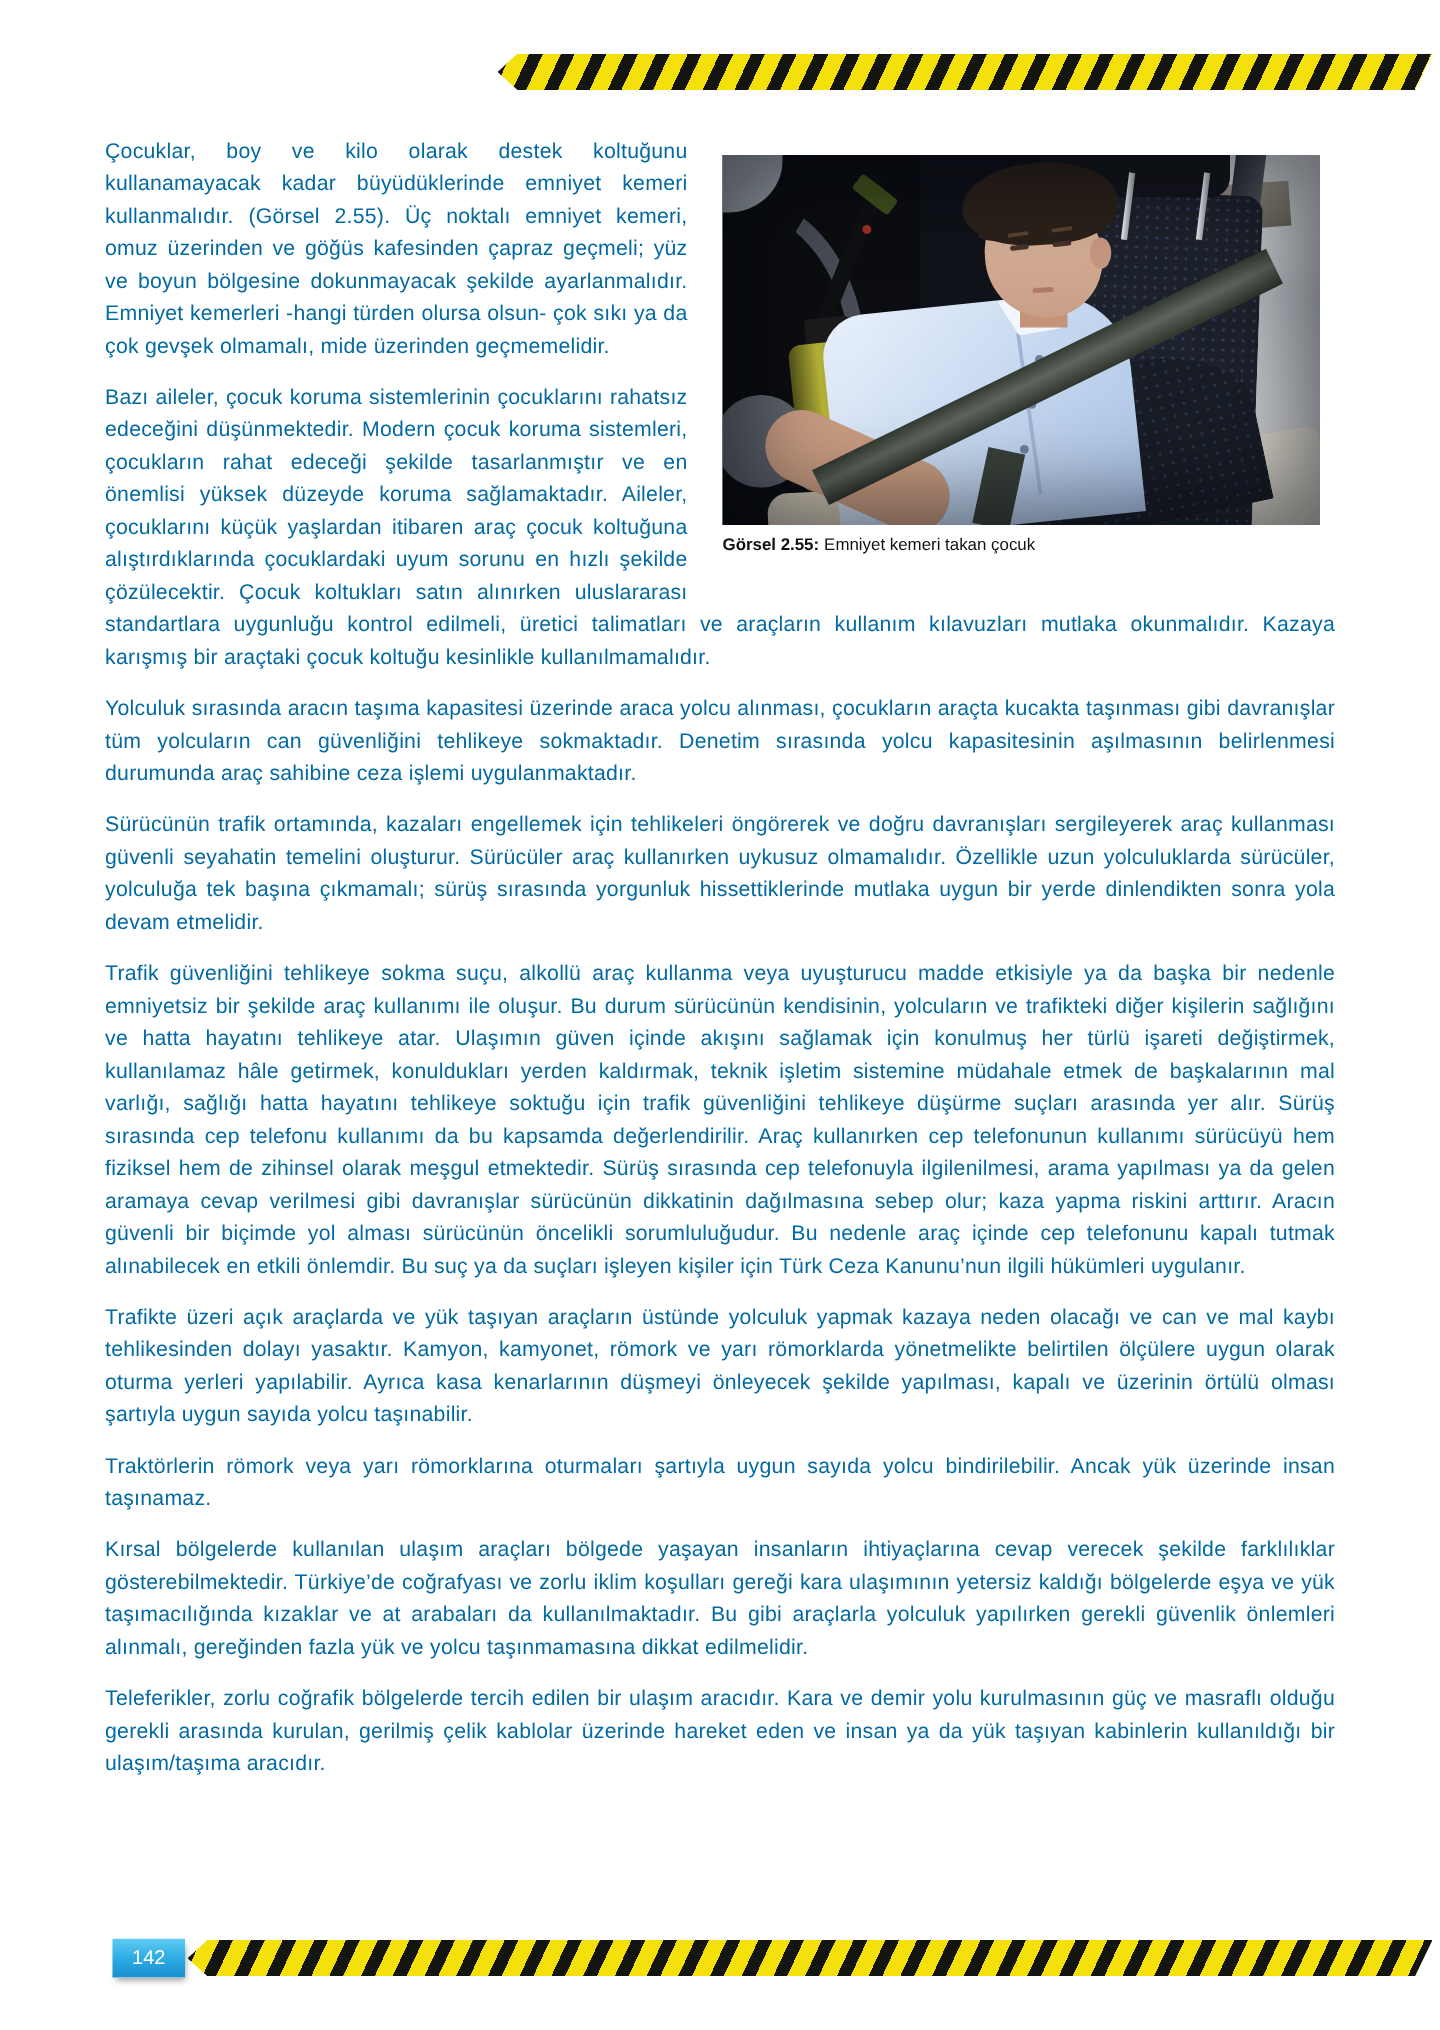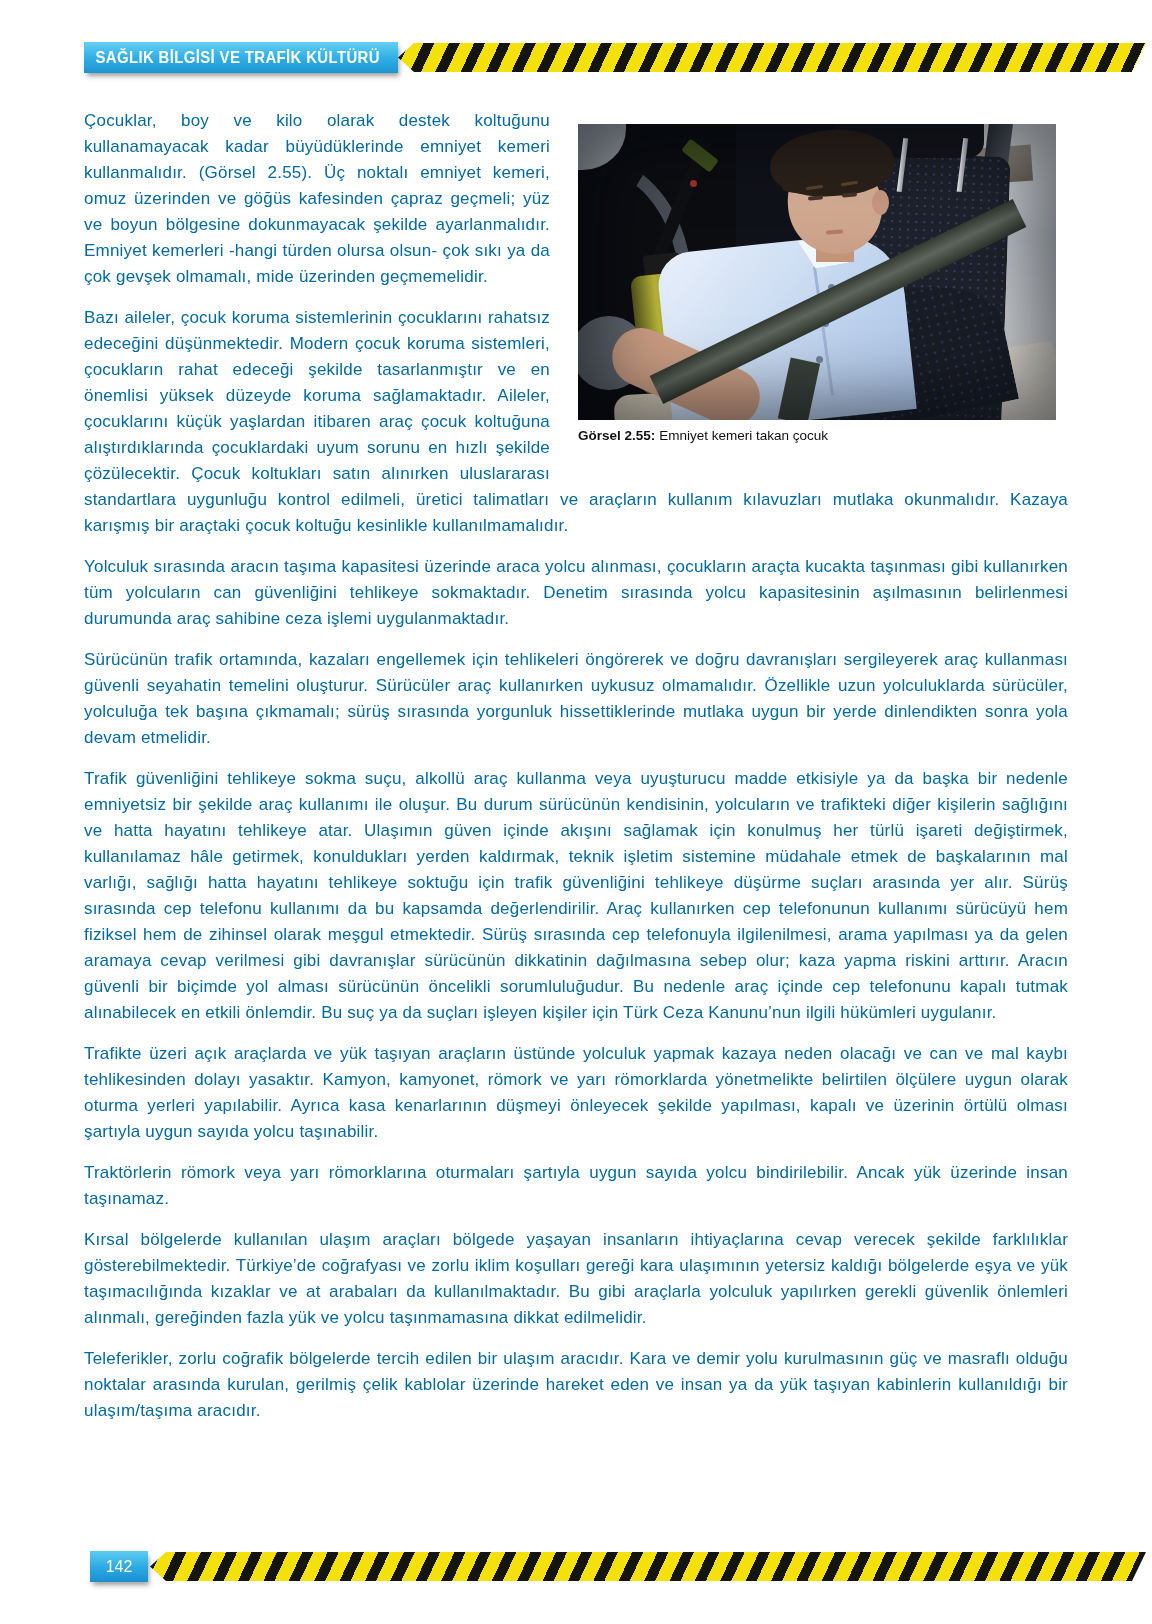--- a/index.html
+++ b/index.html
@@ -97,23 +97,20 @@
            background:linear-gradient(180deg,#333a32 0%,#5d655c 45%,#2e352d 100%);}
   .ph-belt2{left:206px;top:236px;width:30px;height:62px;background:#39403a;transform:rotate(12deg);}
   .ph-vignette{left:0;top:0;width:478px;height:296px;
            box-shadow:inset 0 0 70px 18px rgba(2,4,10,.55);}
 </style>
 </head>
 <body>
 
 <div class="page">
 
-  <div class="ribbon">
-    <span class="ribbon-text">SAĞLIK BİLGİSİ VE TRAFİK KÜLTÜRÜ</span>
-  </div>
   <div class="tape hdr"></div>
 
   <div class="content">
 
     <figure class="photo-fig">
       <div class="photo">
         <div class="ph-window"></div>
         <div class="ph-shelf"></div>
         <div class="ph-beige"></div>
         <div class="ph-pillar"></div>
@@ -153,27 +150,27 @@
         <div class="ph-belt2"></div>
         <div class="ph-vignette"></div>
       </div>
       <figcaption class="caption">
         <b>Görsel 2.55:</b><span class="cap-text">Emniyet kemeri takan çocuk</span>
       </figcaption>
     </figure>
 
     <p>Çocuklar, boy ve kilo olarak destek koltuğunu kullanamayacak kadar büyüdüklerinde emniyet kemeri kullanmalıdır. (Görsel 2.55). Üç noktalı emniyet kemeri, omuz üzerinden ve göğüs kafesinden çapraz geçmeli; yüz ve boyun bölgesine dokunmayacak şekilde ayarlanmalıdır. Emniyet kemerleri -hangi türden olursa olsun- çok sıkı ya da çok gevşek olmamalı, mide üzerinden geçmemelidir.</p>
     <p>Bazı aileler, çocuk koruma sistemlerinin çocuklarını rahatsız edeceğini düşünmektedir. Modern çocuk koruma sistemleri, çocukların rahat edeceği şekilde tasarlanmıştır ve en önemlisi yüksek düzeyde koruma sağlamaktadır. Aileler, çocuklarını küçük yaşlardan itibaren araç çocuk koltuğuna alıştırdıklarında çocuklardaki uyum sorunu en hızlı şekilde çözülecektir. Çocuk koltukları satın alınırken uluslararası standartlara uygunluğu kontrol edilmeli, üretici talimatları ve araçların kullanım kılavuzları mutlaka okunmalıdır. Kazaya karışmış bir araçtaki çocuk koltuğu kesinlikle kullanılmamalıdır.</p>
-    <p>Yolculuk sırasında aracın taşıma kapasitesi üzerinde araca yolcu alınması, çocukların araçta kucakta taşınması gibi kullanırken tüm yolcuların can güvenliğini tehlikeye sokmaktadır. Denetim sırasında yolcu kapasitesinin aşılmasının belirlenmesi durumunda araç sahibine ceza işlemi uygulanmaktadır.</p>
+    <p>Yolculuk sırasında aracın taşıma kapasitesi üzerinde araca yolcu alınması, çocukların araçta kucakta taşınması gibi davranışlar tüm yolcuların can güvenliğini tehlikeye sokmaktadır. Denetim sırasında yolcu kapasitesinin aşılmasının belirlenmesi durumunda araç sahibine ceza işlemi uygulanmaktadır.</p>
     <p>Sürücünün trafik ortamında, kazaları engellemek için tehlikeleri öngörerek ve doğru davranışları sergileyerek araç kullanması güvenli seyahatin temelini oluşturur. Sürücüler araç kullanırken uykusuz olmamalıdır. Özellikle uzun yolculuklarda sürücüler, yolculuğa tek başına çıkmamalı; sürüş sırasında yorgunluk hissettiklerinde mutlaka uygun bir yerde dinlendikten sonra yola devam etmelidir.</p>
     <p>Trafik güvenliğini tehlikeye sokma suçu, alkollü araç kullanma veya uyuşturucu madde etkisiyle ya da başka bir nedenle emniyetsiz bir şekilde araç kullanımı ile oluşur. Bu durum sürücünün kendisinin, yolcuların ve trafikteki diğer kişilerin sağlığını ve hatta hayatını tehlikeye atar. Ulaşımın güven içinde akışını sağlamak için konulmuş her türlü işareti değiştirmek, kullanılamaz hâle getirmek, konuldukları yerden kaldırmak, teknik işletim sistemine müdahale etmek de başkalarının mal varlığı, sağlığı hatta hayatını tehlikeye soktuğu için trafik güvenliğini tehlikeye düşürme suçları arasında yer alır. Sürüş sırasında cep telefonu kullanımı da bu kapsamda değerlendirilir. Araç kullanırken cep telefonunun kullanımı sürücüyü hem fiziksel hem de zihinsel olarak meşgul etmektedir. Sürüş sırasında cep telefonuyla ilgilenilmesi, arama yapılması ya da gelen aramaya cevap verilmesi gibi davranışlar sürücünün dikkatinin dağılmasına sebep olur; kaza yapma riskini arttırır. Aracın güvenli bir biçimde yol alması sürücünün öncelikli sorumluluğudur. Bu nedenle araç içinde cep telefonunu kapalı tutmak alınabilecek en etkili önlemdir. Bu suç ya da suçları işleyen kişiler için Türk Ceza Kanunu’nun ilgili hükümleri uygulanır.</p>
     <p>Trafikte üzeri açık araçlarda ve yük taşıyan araçların üstünde yolculuk yapmak kazaya neden olacağı ve can ve mal kaybı tehlikesinden dolayı yasaktır. Kamyon, kamyonet, römork ve yarı römorklarda yönetmelikte belirtilen ölçülere uygun olarak oturma yerleri yapılabilir. Ayrıca kasa kenarlarının düşmeyi önleyecek şekilde yapılması, kapalı ve üzerinin örtülü olması şartıyla uygun sayıda yolcu taşınabilir.</p>
     <p>Traktörlerin römork veya yarı römorklarına oturmaları şartıyla uygun sayıda yolcu bindirilebilir. Ancak yük üzerinde insan taşınamaz.</p>
     <p>Kırsal bölgelerde kullanılan ulaşım araçları bölgede yaşayan insanların ihtiyaçlarına cevap verecek şekilde farklılıklar gösterebilmektedir. Türkiye’de coğrafyası ve zorlu iklim koşulları gereği kara ulaşımının yetersiz kaldığı bölgelerde eşya ve yük taşımacılığında kızaklar ve at arabaları da kullanılmaktadır. Bu gibi araçlarla yolculuk yapılırken gerekli güvenlik önlemleri alınmalı, gereğinden fazla yük ve yolcu taşınmamasına dikkat edilmelidir.</p>
-    <p>Teleferikler, zorlu coğrafik bölgelerde tercih edilen bir ulaşım aracıdır. Kara ve demir yolu kurulmasının güç ve masraflı olduğu noktalar arasında kurulan, gerilmiş çelik kablolar üzerinde hareket eden ve insan ya da yük taşıyan kabinlerin kullanıldığı bir ulaşım/taşıma aracıdır.</p>
+    <p>Teleferikler, zorlu coğrafik bölgelerde tercih edilen bir ulaşım aracıdır. Kara ve demir yolu kurulmasının güç ve masraflı olduğu gerekli arasında kurulan, gerilmiş çelik kablolar üzerinde hareket eden ve insan ya da yük taşıyan kabinlerin kullanıldığı bir ulaşım/taşıma aracıdır.</p>
   </div>
 
   <div class="pagenum-box">
     <span class="pagenum">142</span>
   </div>
   <div class="tape ftr"></div>
 
 </div>
 
 </body></html>

